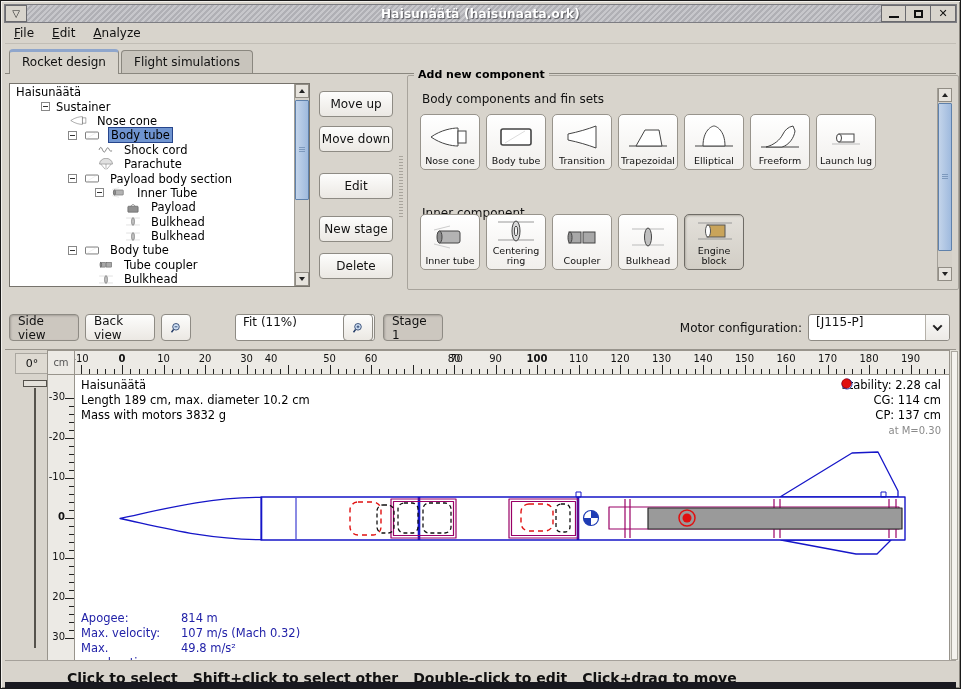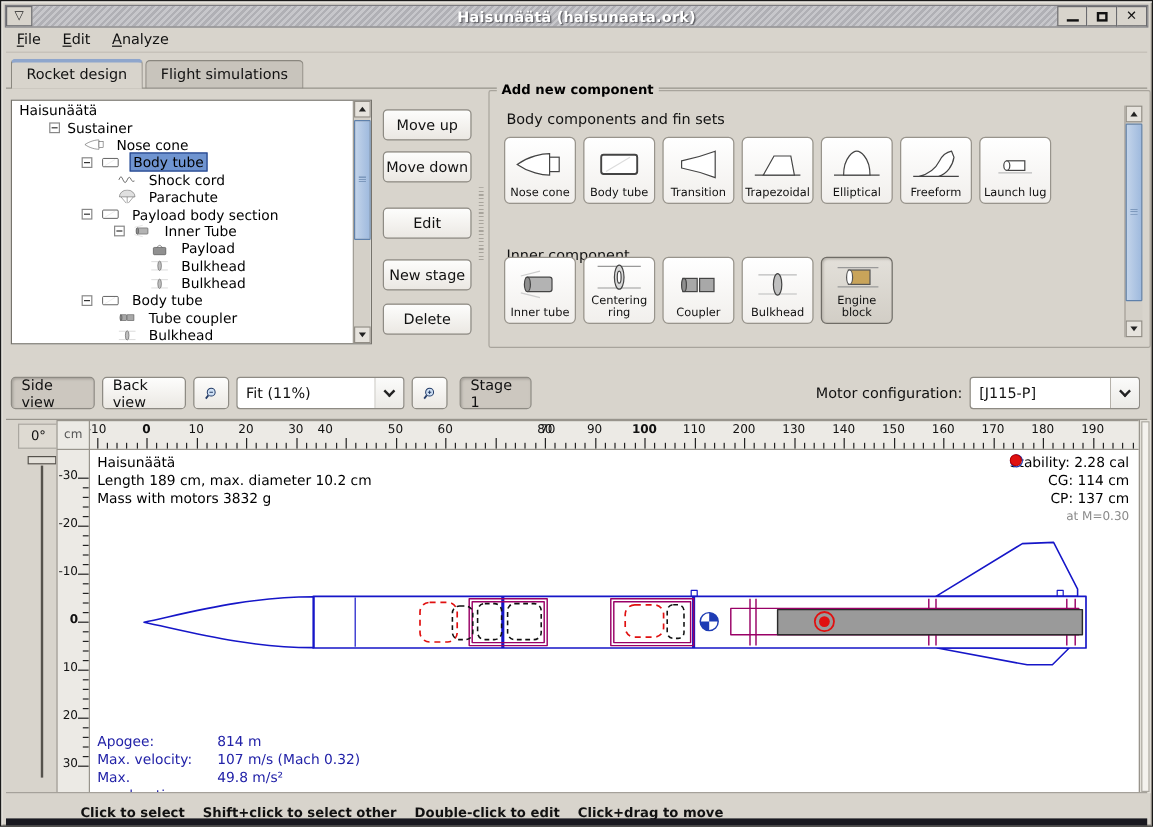--- a/index.html
+++ b/index.html
@@ -73,21 +73,21 @@
   .comp-icon{flex:1;display:flex;align-items:center;justify-content:center;width:48px;}
   .comp-icon svg{width:46px;height:30px;}
   .comp-label{font-size:9.5px;color:#111;text-align:center;line-height:1.05;padding-bottom:1px;}
   
   .view-toolbar{position:absolute;left:4px;top:303px;right:4px;height:45px;background:#d8d4cc;}
   .tb-btn{position:absolute;top:10px;height:27px;background:linear-gradient(#fdfdfc,#ebe8e3);
     border:1px solid #8e8b84;border-radius:4px;font-size:12px;color:#111;
     display:flex;align-items:center;justify-content:center;padding:0 8px;}
   .tb-btn.pressed{background:#ccc7bf;box-shadow:inset 1px 1px 2px #a5a19a;}
   .combo{position:absolute;top:10px;height:27px;background:#fff;border:1px solid #8e8b84;border-radius:3px;
-    display:flex;align-items:center;font-size:12px;color:#111;}
+    display:flex;font-size:12px;color:#111;margin-left:38px;}
   .combo .val{flex:1;padding:0 7px;white-space:nowrap;overflow:hidden;}
   .combo .arrow-box{width:24px;align-self:stretch;border-left:1px solid #b5b1a9;background:linear-gradient(#fbfbfa,#eceae6);
     display:flex;align-items:center;justify-content:center;border-radius:0 3px 3px 0;}
   .chev{width:7px;height:7px;border-right:2px solid #222;border-bottom:2px solid #222;transform:rotate(45deg) translate(-1px,-1px);}
   .tb-label{position:absolute;top:10px;height:27px;display:flex;align-items:center;font-size:12px;color:#111;}
   
   .rocket-area{position:absolute;left:4px;top:348px;right:4px;height:311px;background:#d8d4cc;border-top:1px solid #98948c;}
   .rot-label{position:absolute;left:10px;top:3px;width:34px;height:21px;border:1px solid #aaa7a0;background:#dedad2;
     display:flex;align-items:center;justify-content:center;font-size:11px;color:#111;}
   .rot-slider-track{position:absolute;left:29px;top:38px;width:2px;height:260px;background:#55524c;}
@@ -111,21 +111,21 @@
   .stab-line{display:flex;align-items:center;justify-content:flex-end;gap:4px;}
   .mach-line{font-size:10px;color:#8a8a8a;}
   .stats-block{position:absolute;left:6px;top:236px;font-size:11.5px;color:#2222a8;line-height:15px;}
   .stat-row{display:flex;}
   .stat-label{width:100px;}
   .rv-scroll{position:absolute;left:944px;top:0;width:10px;height:311px;background:#e4e1da;border-left:1px solid #98948c;}
   .rv-scroll-thumb{position:absolute;left:1px;top:1px;width:7px;bottom:1px;background:#f4f2ee;border:1px solid #aaa79f;}
   
   .hintbar{position:absolute;left:4px;top:659px;right:4px;height:22px;background:#d8d4cc;border-top:1px solid #a5a19a;
     display:flex;align-items:center;padding-left:62px;gap:15px;}
-  .hint{font-size:11px;font-weight:bold;color:#111;white-space:nowrap;margin-top:12px;}
+  .hint{font-size:14px;font-weight:bold;color:#111;white-space:nowrap;margin-top:12px;}
   .bottom-strip{position:absolute;left:4px;top:681px;right:4px;height:7px;background:#191920;}
 </style>
 </head>
 <body>
 
 <div class="window">
 
   <div class="titlebar">
     <div class="menu-btn">
       <span>▽</span>
@@ -528,21 +528,21 @@
         <div class="htick" style="left: 478.6px; height: 5px;"></div>
         <div class="htick" style="left: 486.9px; height: 5px;"></div>
         <div class="htick" style="left: 495.2px; height: 5px;"></div>
         <div class="htick" style="left: 503.5px; height: 9px;"></div>
         <div class="hlabel" style="left: 503.5px;">110</div>
         <div class="htick" style="left: 511.8px; height: 5px;"></div>
         <div class="htick" style="left: 520.1px; height: 5px;"></div>
         <div class="htick" style="left: 528.4px; height: 5px;"></div>
         <div class="htick" style="left: 536.7px; height: 5px;"></div>
         <div class="htick" style="left: 545px; height: 9px;"></div>
-        <div class="hlabel" style="left: 545px;">200</div>
+        <div class="hlabel" style="left: 545px;">120</div>
         <div class="htick" style="left: 553.3px; height: 5px;"></div>
         <div class="htick" style="left: 561.6px; height: 5px;"></div>
         <div class="htick" style="left: 569.9px; height: 5px;"></div>
         <div class="htick" style="left: 578.2px; height: 5px;"></div>
         <div class="htick" style="left: 586.5px; height: 9px;"></div>
         <div class="hlabel" style="left: 586.5px;">130</div>
         <div class="htick" style="left: 594.8px; height: 5px;"></div>
         <div class="htick" style="left: 603.1px; height: 5px;"></div>
         <div class="htick" style="left: 611.4px; height: 5px;"></div>
         <div class="htick" style="left: 619.7px; height: 5px;"></div>

